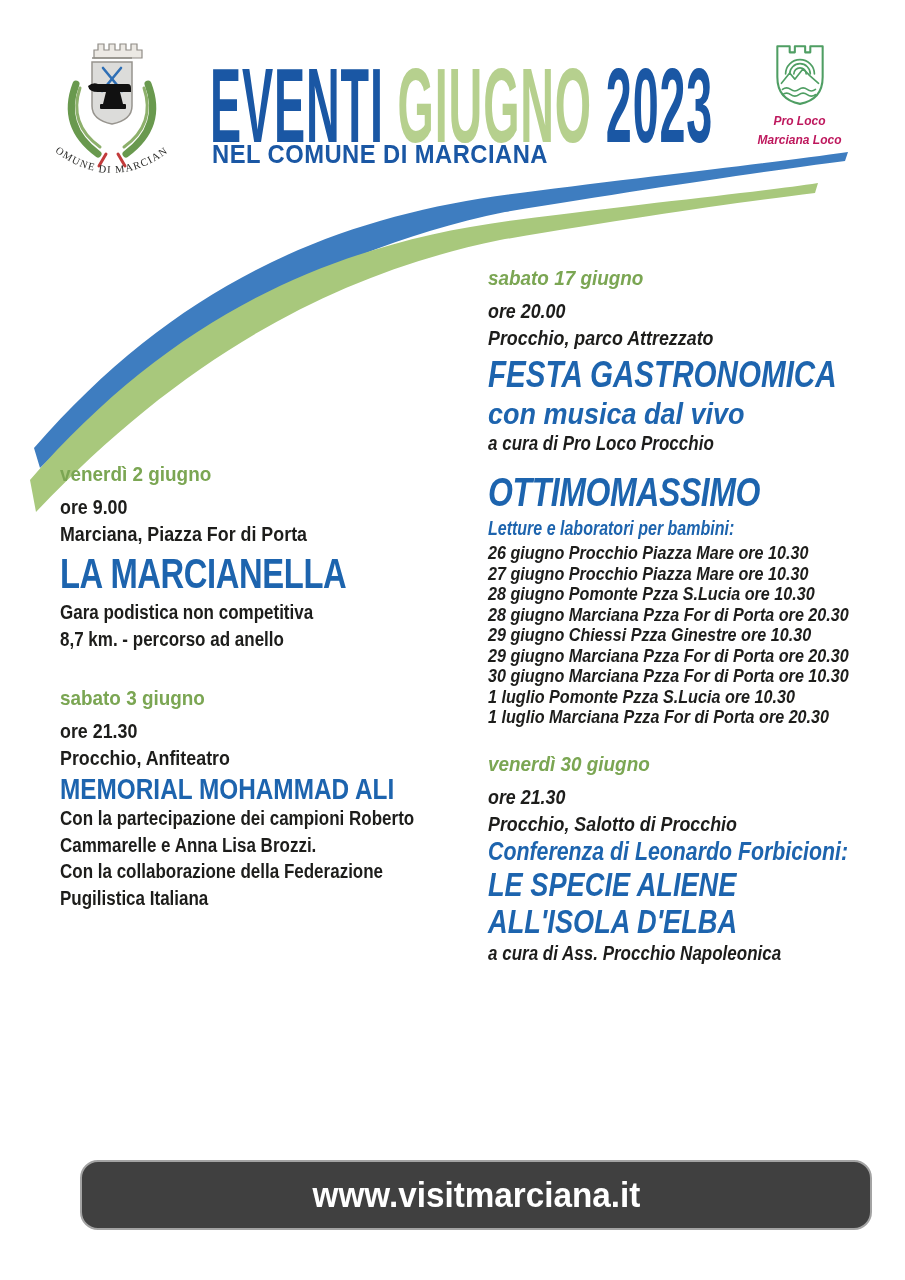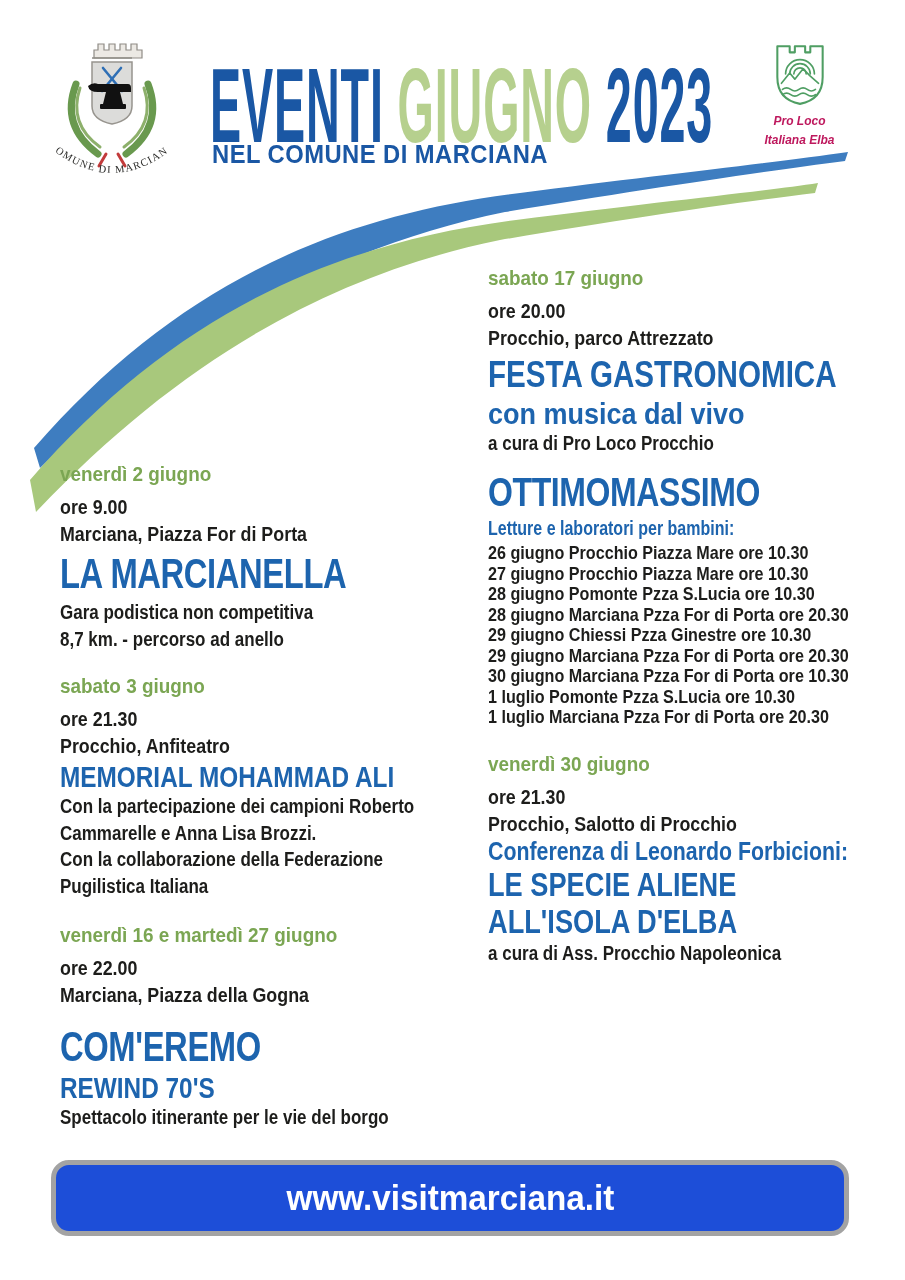--- a/index.html
+++ b/index.html
@@ -30,21 +30,21 @@
     margin-top:4px; font-size:12px; line-height:19px; font-weight:700;
     color:#be185d; white-space:nowrap;font-style:italic;
   }
 
   
   .swoosh { left:0; top:0; width:905px; height:1280px; pointer-events:none; z-index:0; }
 
   
   .col { z-index:2; }
   .col-left  { left:60px;  top:462px; width:405px; }
-  .col-right { left:488px; top:266px; width:405px; }
+  .col-right { left:488px; top:266px; width:405px;font-style:italic; }
 
   .date  { font-size:21px; line-height:24px; font-weight:700; color:#7ba653;
            margin-bottom:7px; white-space:nowrap; transform:scaleX(0.9); transform-origin:0 0; }
   .meta  { font-size:21px; line-height:27px; font-weight:700; white-space:nowrap;
            transform:scaleX(0.85); transform-origin:0 0; }
   .desc  { font-size:20px; line-height:26.5px; font-weight:700; white-space:nowrap;
            transform:scaleX(0.85); transform-origin:0 0; }
   .credit{ font-size:20px; line-height:26px; font-weight:700; white-space:nowrap;
            transform:scaleX(0.85); transform-origin:0 0; }
   .sched { font-size:19px; line-height:20.5px; font-weight:700; white-space:nowrap;
@@ -60,22 +60,22 @@
            white-space:nowrap; transform:scaleX(0.84); transform-origin:0 0; }
   .h-sub { margin:0; font-size:30px; line-height:33px; font-weight:700; color:#1d64ae;
            white-space:nowrap; transform:scaleX(0.9); transform-origin:0 0; }
   .pretitle { margin:0; font-size:26px; line-height:29px; font-weight:700; color:#1d64ae;
            white-space:nowrap; transform:scaleX(0.82); transform-origin:0 0; }
   .intro { margin:0 0 3px; font-size:20px; line-height:24px; font-weight:700; color:#1d64ae;
            white-space:nowrap; transform:scaleX(0.8); transform-origin:0 0; }
 
   
   .banner {
-    position:absolute; left:51px; top:1160px; width:788px; height:66px;
-    background:#1d4ed8; border:5px solid #a3a3a3; border-radius:18px;
+    position:absolute; left:80px; top:1160px; width:788px; height:66px;
+    background:#404040; border:2px solid #a3a3a3; border-radius:18px;
     display:flex; align-items:center; justify-content:center; z-index:2;
   }
   .url-text {
     display:inline-block; color:#ffffff; font-size:35px; font-weight:700;
     transform:scaleX(0.95); white-space:nowrap;
   }
 </style>
 </head>
 <body>
 
@@ -131,53 +131,45 @@
     <svg viewBox="0 0 64 66" width="66" height="68" xmlns="http://www.w3.org/2000/svg" fill="none" stroke="#4f9e63" stroke-width="2" stroke-linejoin="round" stroke-linecap="round">
       <path d="M10 6 H22 V12 H27 V6 H37 V12 H42 V6 H54 V36 Q54 58 32 62 Q10 58 10 36 Z"></path>
       <path d="M18 33 A14 14 0 0 1 46 33" stroke-width="1.6"></path>
       <path d="M22 33 A10 10 0 0 1 42 33" stroke-width="1.6"></path>
       <path d="M26 33 A6 6 0 0 1 38 33" stroke-width="1.6"></path>
       <polyline points="14,42 22,32 27,38 35,28 42,35 50,42" stroke-width="1.6"></polyline>
       <path d="M15 48 q4 -3 8 0 t8 0 t8 0 t8 0" stroke-width="1.6"></path>
       <path d="M15 53 q4 -3 8 0 t8 0 t8 0 t8 0" stroke-width="1.6"></path>
     </svg>
     <div class="proloco-name">Pro Loco</div>
-    <div class="proloco-name" style="margin-top:0">Italiana Elba</div>
+    <div class="proloco-name" style="margin-top:0">Marciana Loco</div>
   </div>
 
   <div class="abs col col-left">
 
     <div class="event">
       <div class="date">venerdì 2 giugno</div>
       <div class="meta">ore 9.00</div>
       <div class="meta">Marciana, Piazza For di Porta</div>
       <h2 class="h-xl">LA MARCIANELLA</h2>
       <div class="desc">Gara podistica non competitiva</div>
       <div class="desc">8,7 km. - percorso ad anello</div>
     </div>
 
-    <div class="event" style="margin-top:22px">
+    <div class="event" style="margin-top:34px">
       <div class="date">sabato 3 giugno</div>
       <div class="meta">ore 21.30</div>
       <div class="meta">Procchio, Anfiteatro</div>
       <h2 class="h-md">MEMORIAL MOHAMMAD ALI</h2>
       <div class="desc">Con la partecipazione dei campioni Roberto</div>
       <div class="desc">Cammarelle e Anna Lisa Brozzi.</div>
       <div class="desc">Con la collaborazione della Federazione</div>
       <div class="desc">Pugilistica Italiana</div>
     </div>
 
-    <div class="event" style="margin-top:24px">
-      <div class="date">venerdì 16 e martedì 27 giugno</div>
-      <div class="meta">ore 22.00</div>
-      <div class="meta">Marciana, Piazza della Gogna</div>
-      <h2 class="h-xl" style="margin-top:16px">COM'EREMO</h2>
-      <h3 class="h-md" style="margin-top:0">REWIND 70'S</h3>
-      <div class="desc">Spettacolo itinerante per le vie del borgo</div>
-    </div>
 
   </div>
 
   <div class="abs col col-right">
 
     <div class="event">
       <div class="date">sabato 17 giugno</div>
       <div class="meta">ore 20.00</div>
       <div class="meta">Procchio, parco Attrezzato</div>
       <h2 class="h-lg">FESTA GASTRONOMICA</h2>

